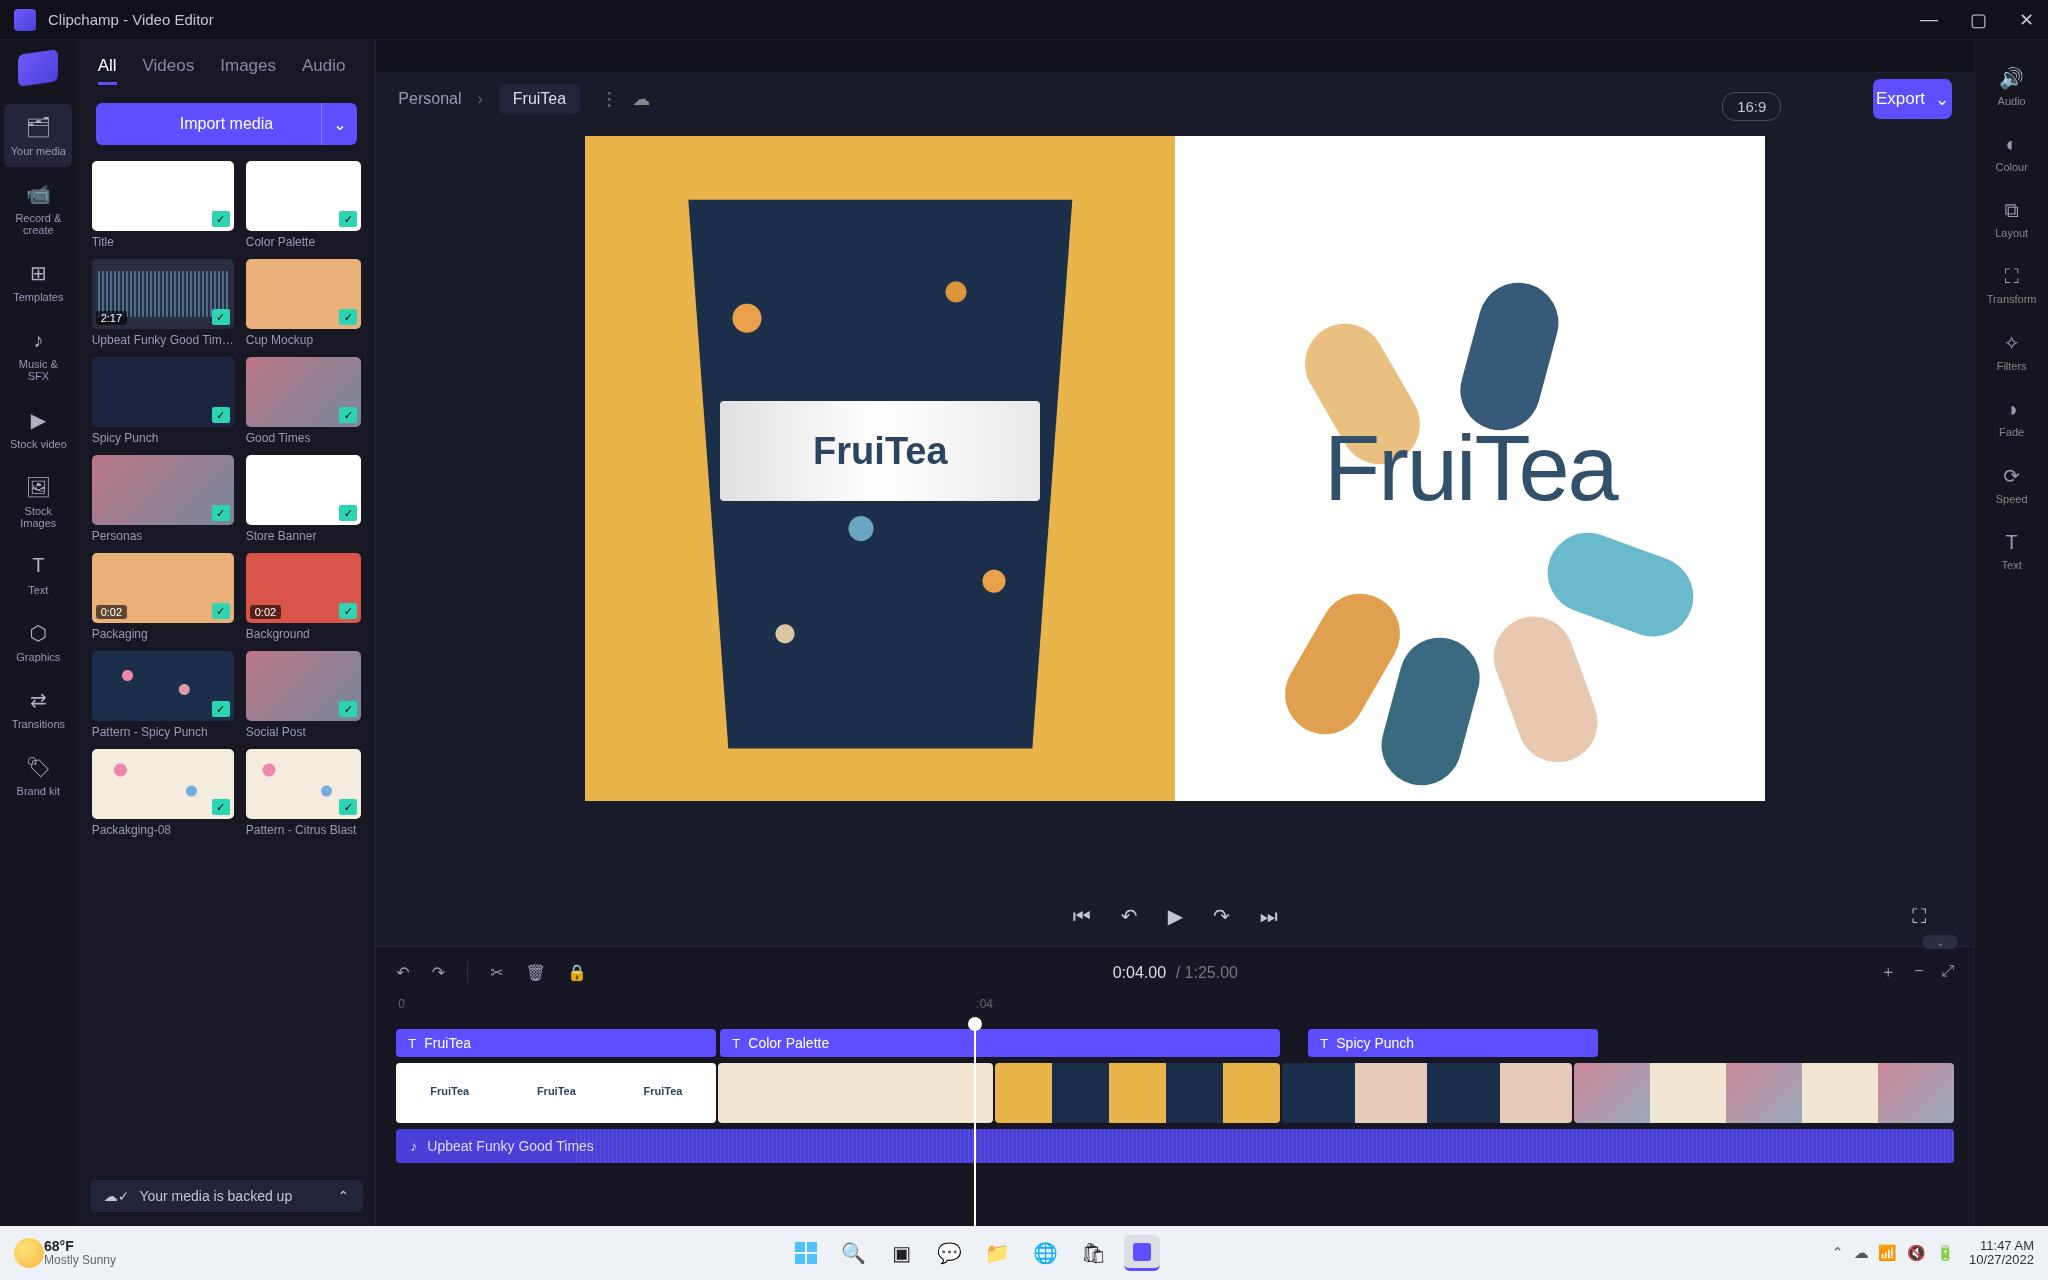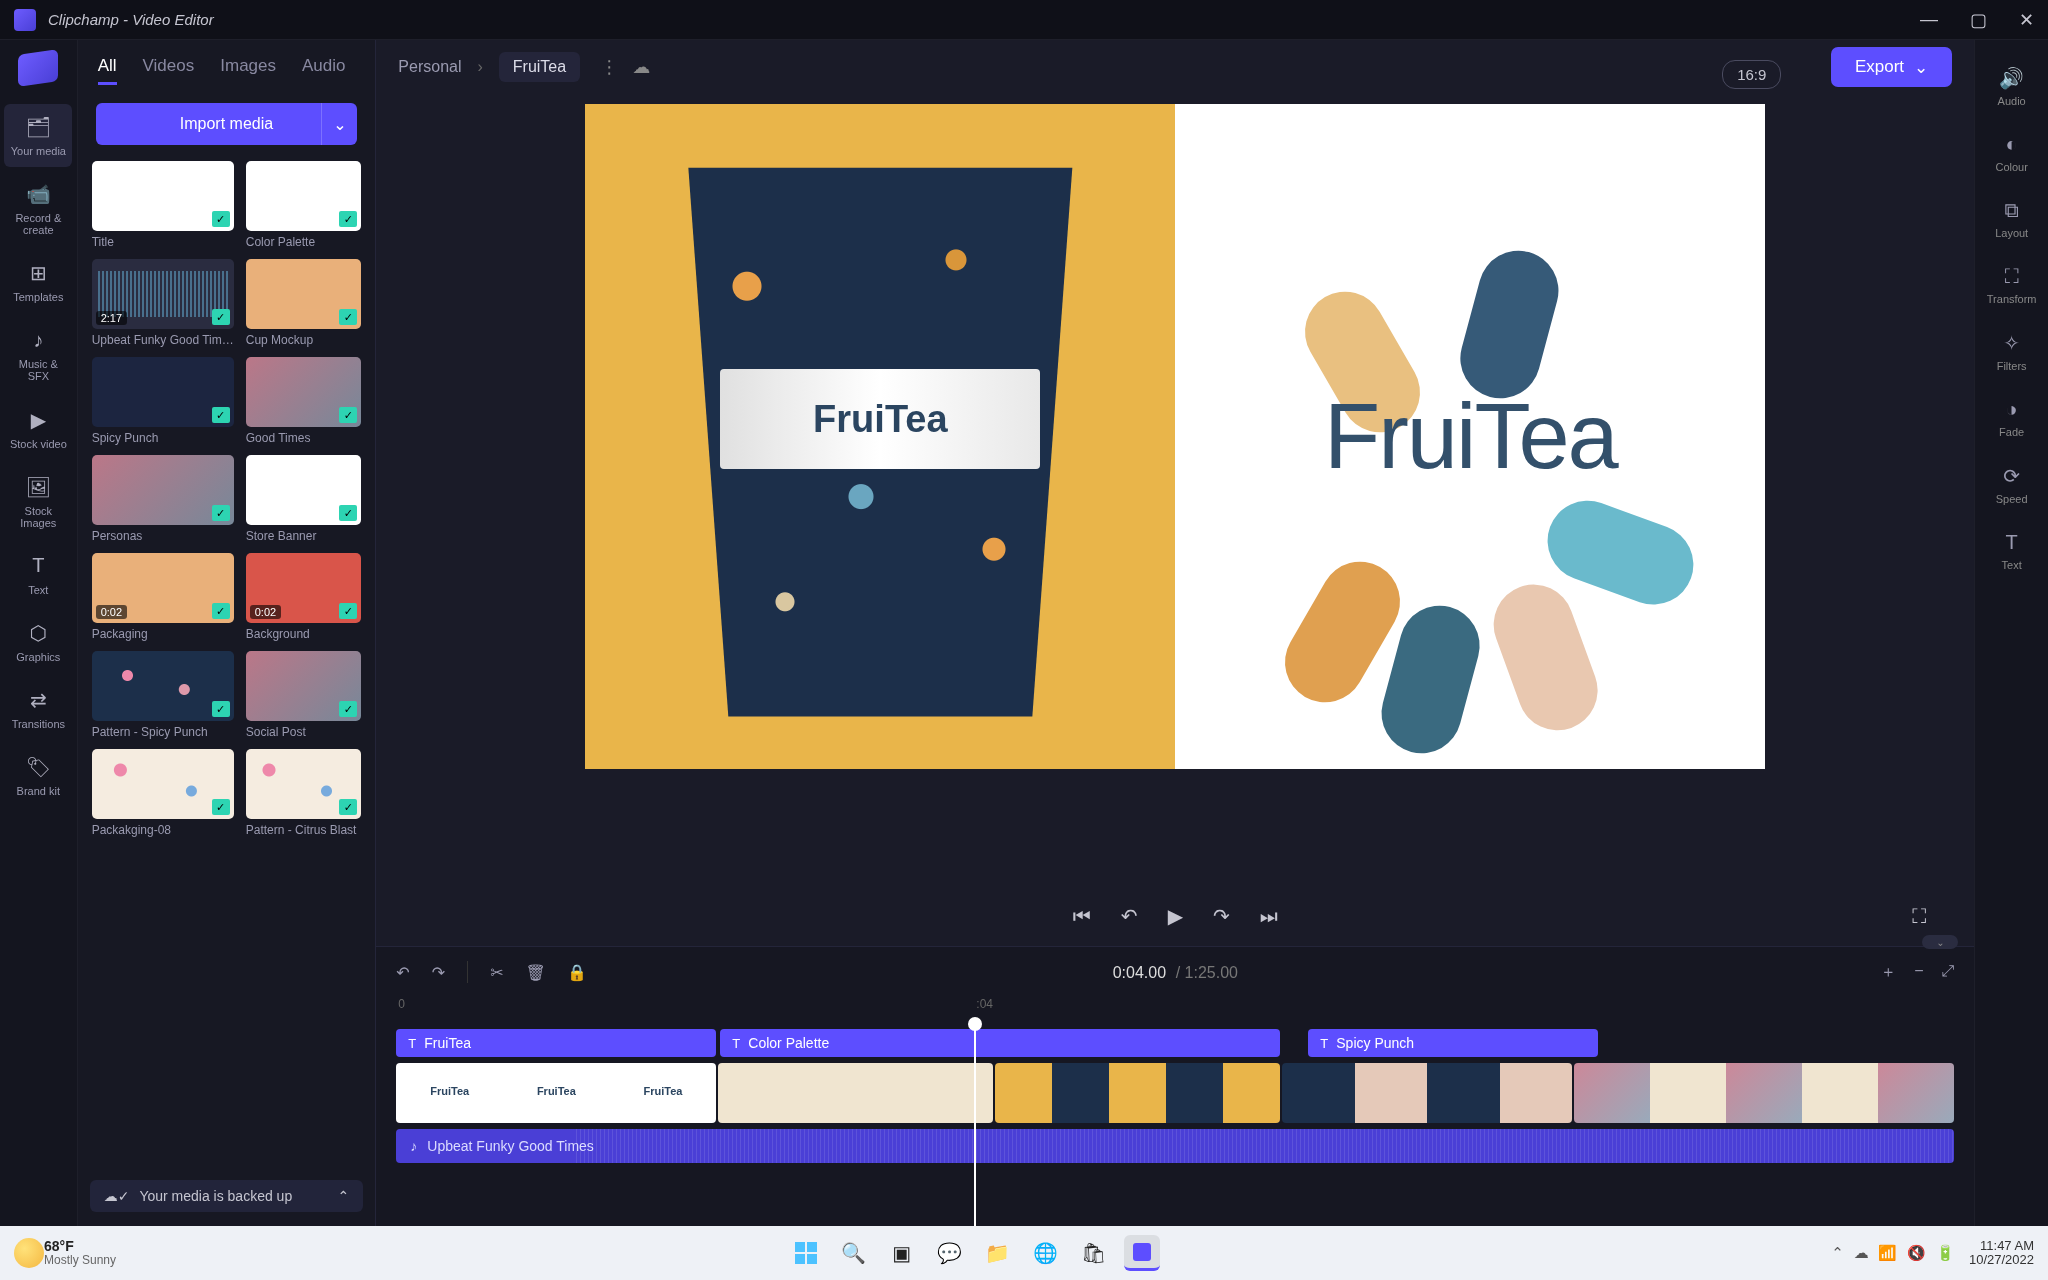--- a/index.html
+++ b/index.html
@@ -1,21 +1,21 @@
 <!DOCTYPE html>
 <html><head>
 <meta charset="utf-8">
 <style>
 * { margin: 0; padding: 0; box-sizing: border-box; font-family: 'Segoe UI', sans-serif; }
 body { background: #0f1018; color: #e0e0e5; width: 2048px; height: 1280px; overflow: hidden; display: flex; flex-direction: column; }
 
 
 .titlebar { height: 40px; background: #0f1018; display: flex; align-items: center; padding: 0 14px; border-bottom: 1px solid #1e1f2a; }
 .titlebar .logo { width: 22px; height: 22px; background: linear-gradient(135deg,#6d5cff,#4a3fd6); border-radius: 4px; margin-right: 12px; }
-.titlebar .title { font-size: 15px; color: #c5c5d0; font-style: italic; }
+.titlebar .title { font-size: 15px; color: #c5c5d0; }
 .titlebar .controls { margin-left: auto; display: flex; gap: 32px; }
 .titlebar .controls span { font-size: 18px; color: #c5c5d0; cursor: pointer; }
 
 
 .main { flex: 1; display: flex; min-height: 0; }
 
 
 .rail { width: 78px; background: #14151f; display: flex; flex-direction: column; align-items: center; padding-top: 12px; border-right: 1px solid #1e1f2a; }
 .rail-logo { width: 40px; height: 32px; background: linear-gradient(135deg,#6d5cff,#4a3fd6); border-radius: 6px; margin-bottom: 20px; transform: skewY(-8deg); }
 .rail-item { width: 68px; padding: 10px 4px; display: flex; flex-direction: column; align-items: center; gap: 5px; cursor: pointer; border-radius: 6px; margin-bottom: 4px; }
@@ -41,27 +41,27 @@
 .th-wave { background: linear-gradient(#2a2c40,#2a2c40); }
 .th-wave::before { content:''; position:absolute; inset:12px 6px; background: repeating-linear-gradient(90deg,#5d9cc0 0 2px,transparent 2px 4px); opacity:.6; }
 .th-dark { background: #1c2540; }
 .th-orange { background: #e9b07a; }
 .th-people { background: linear-gradient(135deg,#b78,#789); }
 .th-pattern { background: radial-gradient(circle at 20% 30%,#e8a 0 6px,transparent 7px), radial-gradient(circle at 70% 60%,#7ad 0 5px,transparent 6px), #f5ece0; }
 .th-pattern-dark { background: radial-gradient(circle at 25% 35%,#e8a 0 5px,transparent 6px), radial-gradient(circle at 65% 55%,#d9a 0 5px,transparent 6px), #1c2f4a; }
 .th-red { background: #d9554a; }
 
 
-.canvas-area { flex: 1; display: flex; flex-direction: column; background: #1a1b28; }
+.canvas-area { flex: 1; display: flex; flex-direction: column; background: #1a1b28; margin-top: 32px; }
 .breadcrumb { height: 54px; display: flex; align-items: center; padding: 0 22px; gap: 16px; }
 .crumb { color: #9a9ab0; font-size: 16px; }
 .crumb.box { background: #24253a; padding: 6px 14px; border-radius: 6px; color: #dcdce8; }
 .crumb-sep { color: #666; font-size: 16px; }
 .crumb-icons { color: #888; font-size: 18px; margin-left: 4px; display:flex; gap:14px; }
-.export-btn { margin-left: auto; background: #5d4eff; height: 40px; padding: 0 24px; border-radius: 7px; display: flex; align-items: center; gap: 10px; color: #fff; font-size: 17px; cursor: pointer; }
+.export-btn { margin-left: auto; background: #5d4eff; height: 40px; padding: 0 3px; border-radius: 7px; display: flex; align-items: center; gap: 10px; color: #fff; font-size: 17px; cursor: pointer; }
 
 .preview-wrap { flex: 1; display: flex; align-items: flex-start; justify-content: center; padding: 0 40px; }
 .preview { width: 1180px; height: 665px; background: #fff; display: flex; margin-top: 10px; position: relative; }
 .preview-left { flex: 1; background: #e9b54a; display: flex; align-items: center; justify-content: center; }
 .cup { width: 400px; height: 560px; background: #1c2f4a; border-radius: 8px 8px 16px 16px; clip-path: polygon(2% 2%, 98% 2%, 88% 100%, 12% 100%); position: relative; }
 .cup-lid { position: absolute; top: -12px; left: -2%; right: -2%; height: 20px; background: #d08846; border-radius: 10px; }
 .cup-label { position: absolute; top: 38%; left: 10%; right: 10%; height: 100px; background: linear-gradient(90deg,#e0e0e0,#fff,#e8e8e8); border-radius: 4px; display: flex; align-items: center; justify-content: center; }
 .cup-label span { font-size: 38px; font-weight: 600; color: #2b4560; }
 .cup::before { content:''; position:absolute; inset:24px 10px 10px; background:
   radial-gradient(circle at 15% 20%,#e8a04a 0 14px,transparent 15px),

